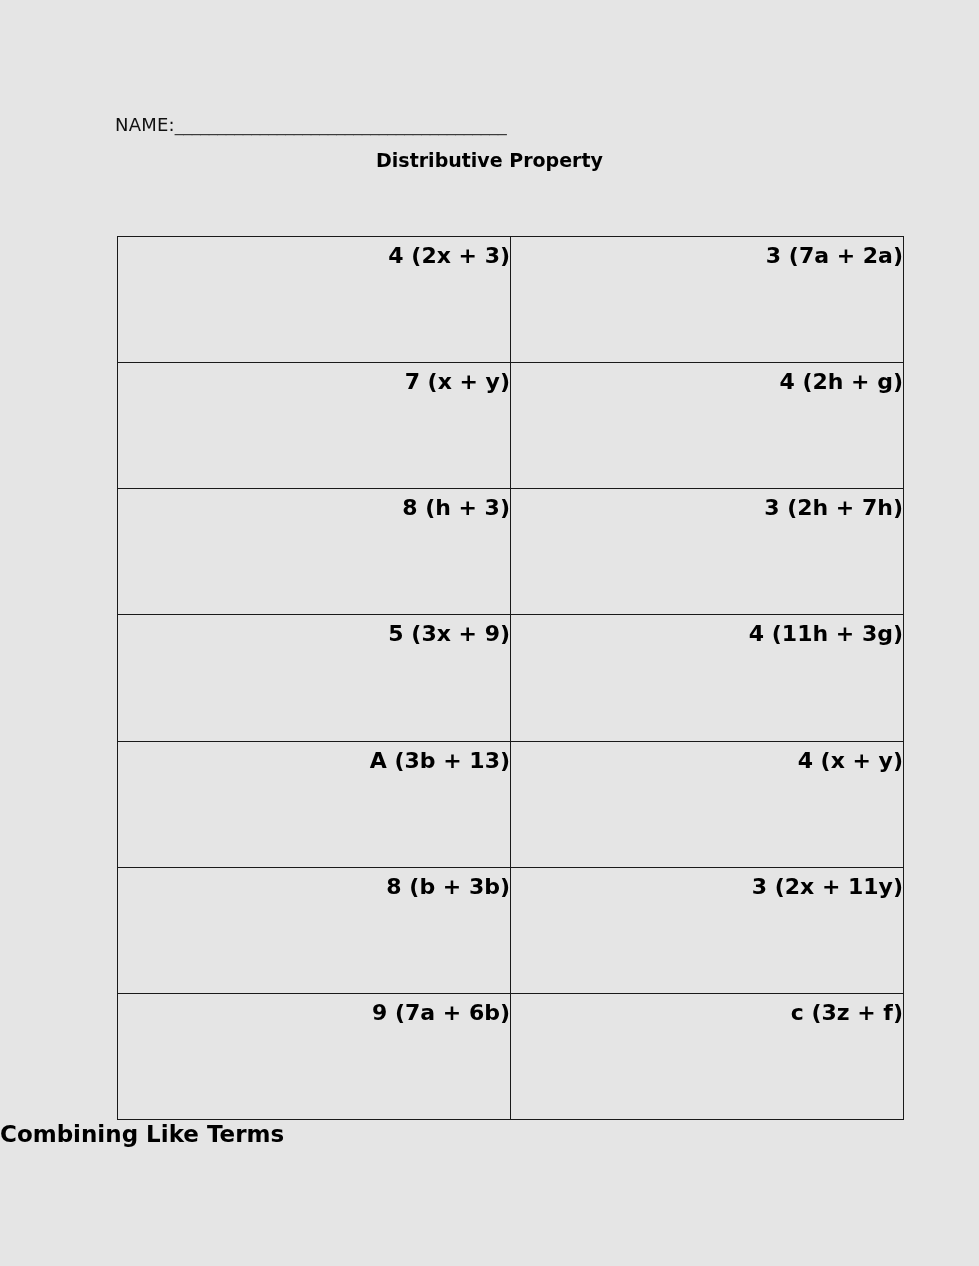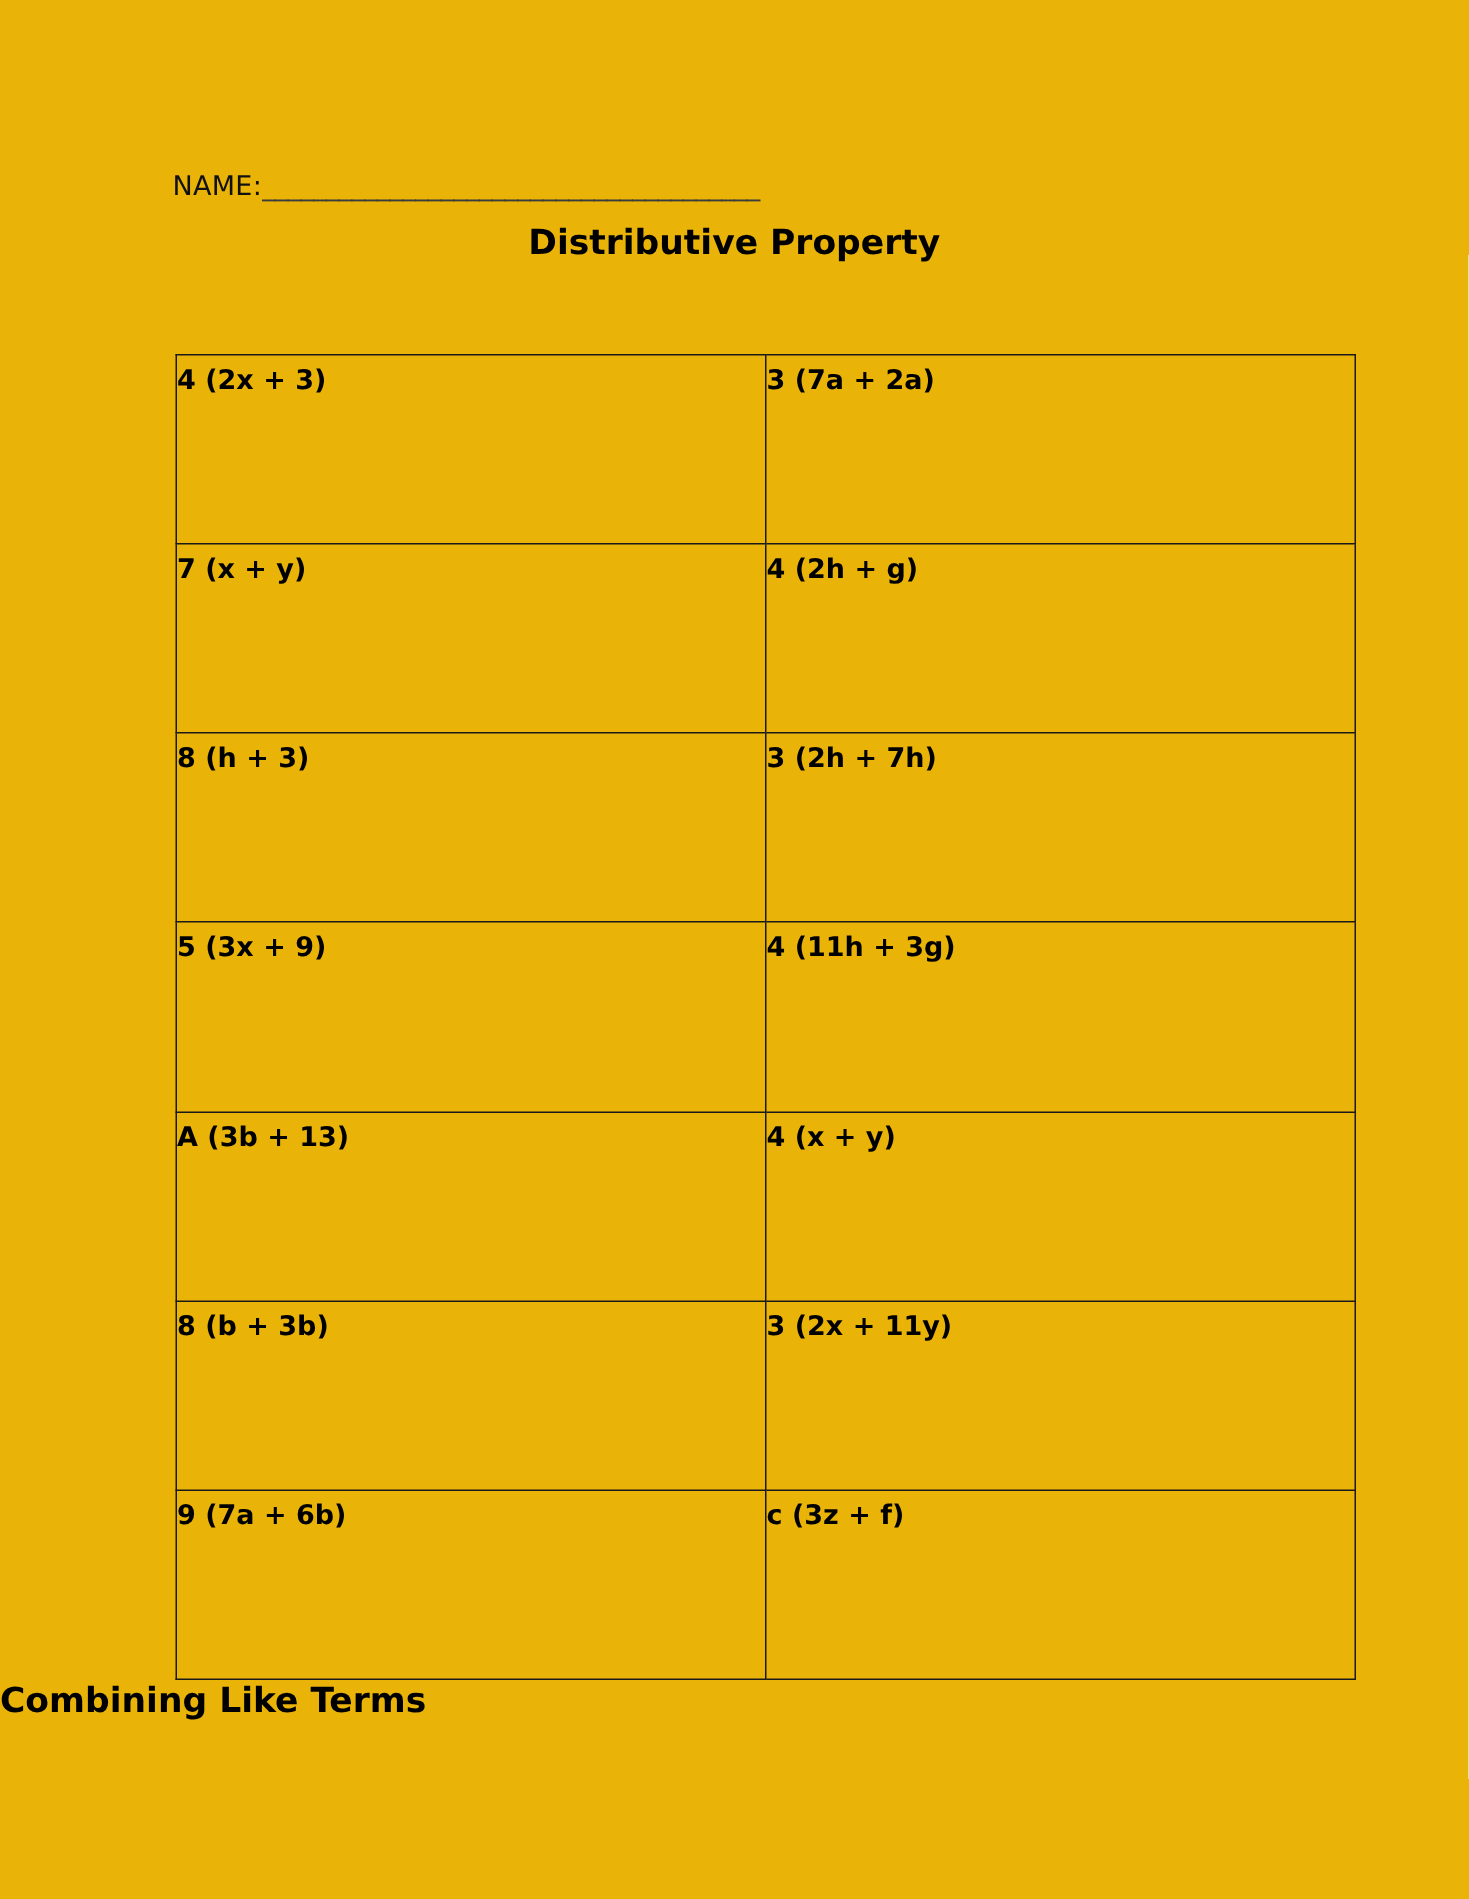--- a/index.html
+++ b/index.html
@@ -8,21 +8,21 @@
     height: 1266px;
     background: #ffffff;
     font-family: "DejaVu Sans", sans-serif;
     color: #000000;
     position: relative;
     overflow: hidden;
   }
   .page {
     position: absolute;
     inset: 0;
-    background: #eab308;
+    background: #e5e5e5;
   }
   .name-row {
     position: absolute;
     left: 115px;
     top: 114px;
     font-size: 18px;
     font-weight: 400;
     color: #111111;
     white-space: nowrap;
     letter-spacing: 0.2px;
@@ -31,40 +31,40 @@
     font-size: 18px;
     color: #3c3c3c;
     letter-spacing: -0.5px;
   }
   .doc-title {
     position: absolute;
     left: 0;
     top: 149px;
     width: 979px;
     text-align: center;
-    font-size: 23px;
+    font-size: 19px;
     font-weight: 700;
     color: #000000;
   }
   table.worksheet {
     position: absolute;
     left: 117px;
     top: 236px;
     width: 787px;
     height: 884px;
     border-collapse: collapse;
     table-layout: fixed;
   }
   table.worksheet td {
     width: 50%;
     height: 110px;
     border: 1.5px solid #1a1a1a;
     vertical-align: top;
-    text-align: left;
-    font-size: 18px;
+    text-align: right;
+    font-size: 22px;
     font-weight: 700;
     padding-top: 6px;
     color: #000000;
   }
   .footer-title {
     position: absolute;
     left: 0;
     top: 1121px;
     width: 979px;
     font-size: 23px;

